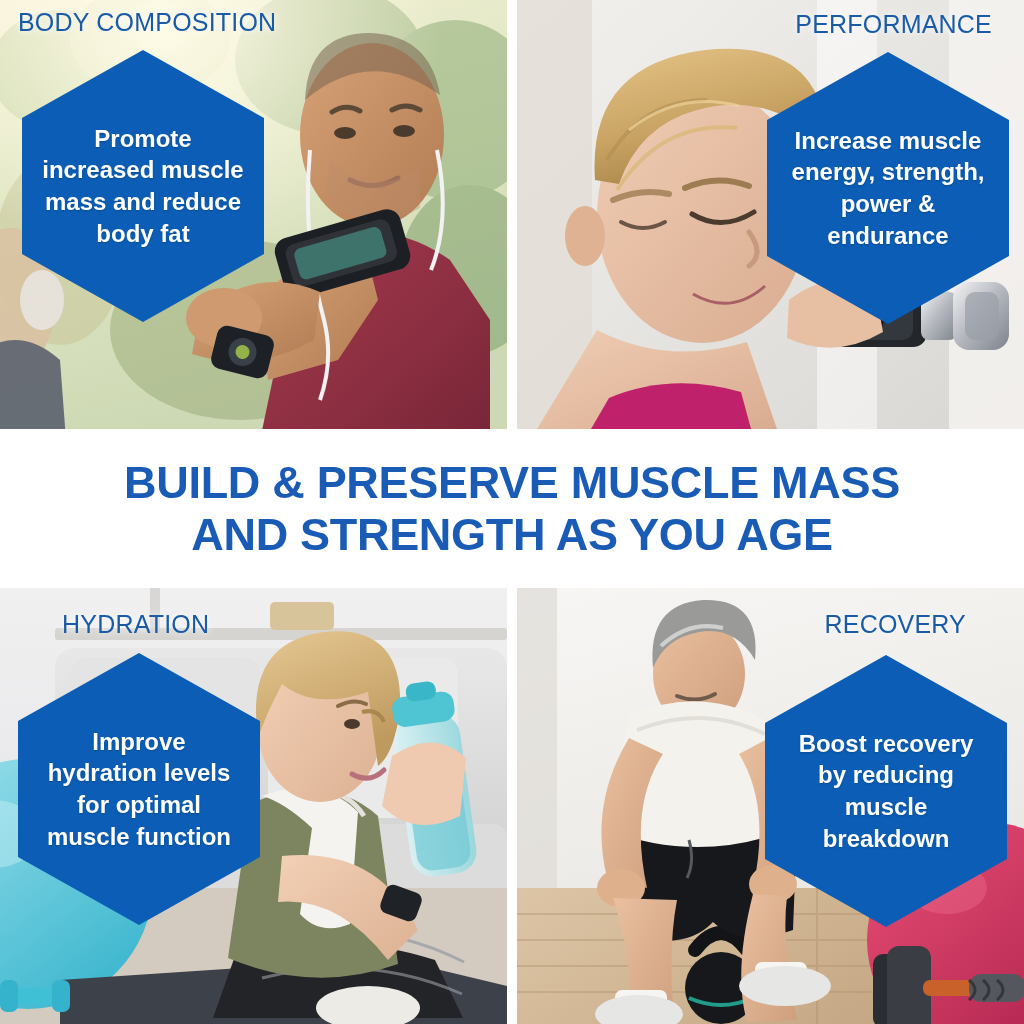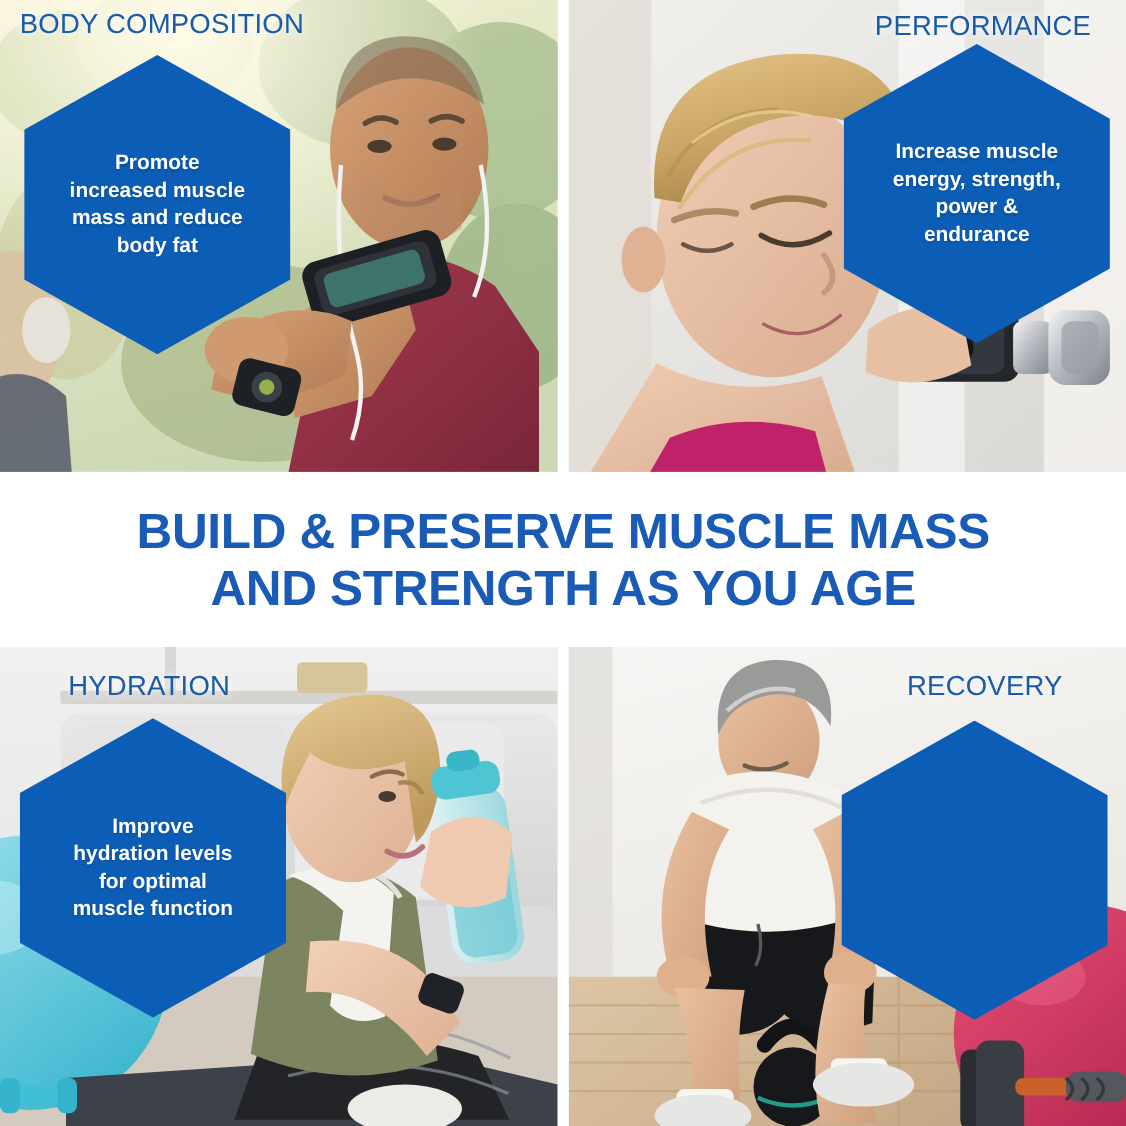--- a/index.html
+++ b/index.html
@@ -67,30 +67,30 @@
     inset: 0;
     width: 100%;
     height: 100%;
     display: block;
   }
   .hex-text {
     position: relative;
     z-index: 2;
     color: #ffffff;
     text-align: center;
-    font-size: 19px;
+    font-size: 24px;
     font-weight: 600;
     line-height: 1.32;
     padding: 0 16px;
     white-space: pre-line;
     text-shadow: 0 1px 2px rgba(0,0,0,0.18);
   }
 
   #hex-body-composition { left: 22px;  top: 50px;  width: 242px; height: 272px; }
-  #hex-performance      { left: 767px; top: 40px;  width: 242px; height: 272px; }
+  #hex-performance      { left: 767px; top: 52px;  width: 242px; height: 272px; }
   #hex-hydration        { left: 18px;  top: 653px; width: 242px; height: 272px; }
   #hex-recovery         { left: 765px; top: 655px; width: 242px; height: 272px; }
 
   
   #center-banner {
     position: absolute;
     left: 0;
     top: 429px;
     width: 1024px;
     height: 159px;
@@ -474,15 +474,19 @@
       </svg>
     </div>
   </div>
 
   <div class="section-label" id="label-recovery">RECOVERY</div>
 
   <div class="hex" id="hex-recovery">
     <svg class="hex-shape" viewBox="0 0 242 272" preserveAspectRatio="none" aria-hidden="true">
       <polygon points="121,0 242,68 242,204 121,272 0,204 0,68" fill="#0B5DB5"></polygon>
     </svg>
+    <div class="hex-text">Boost recovery
+by reducing
+muscle
+breakdown</div>
   </div>
 
 </div>
 
 </body></html>

